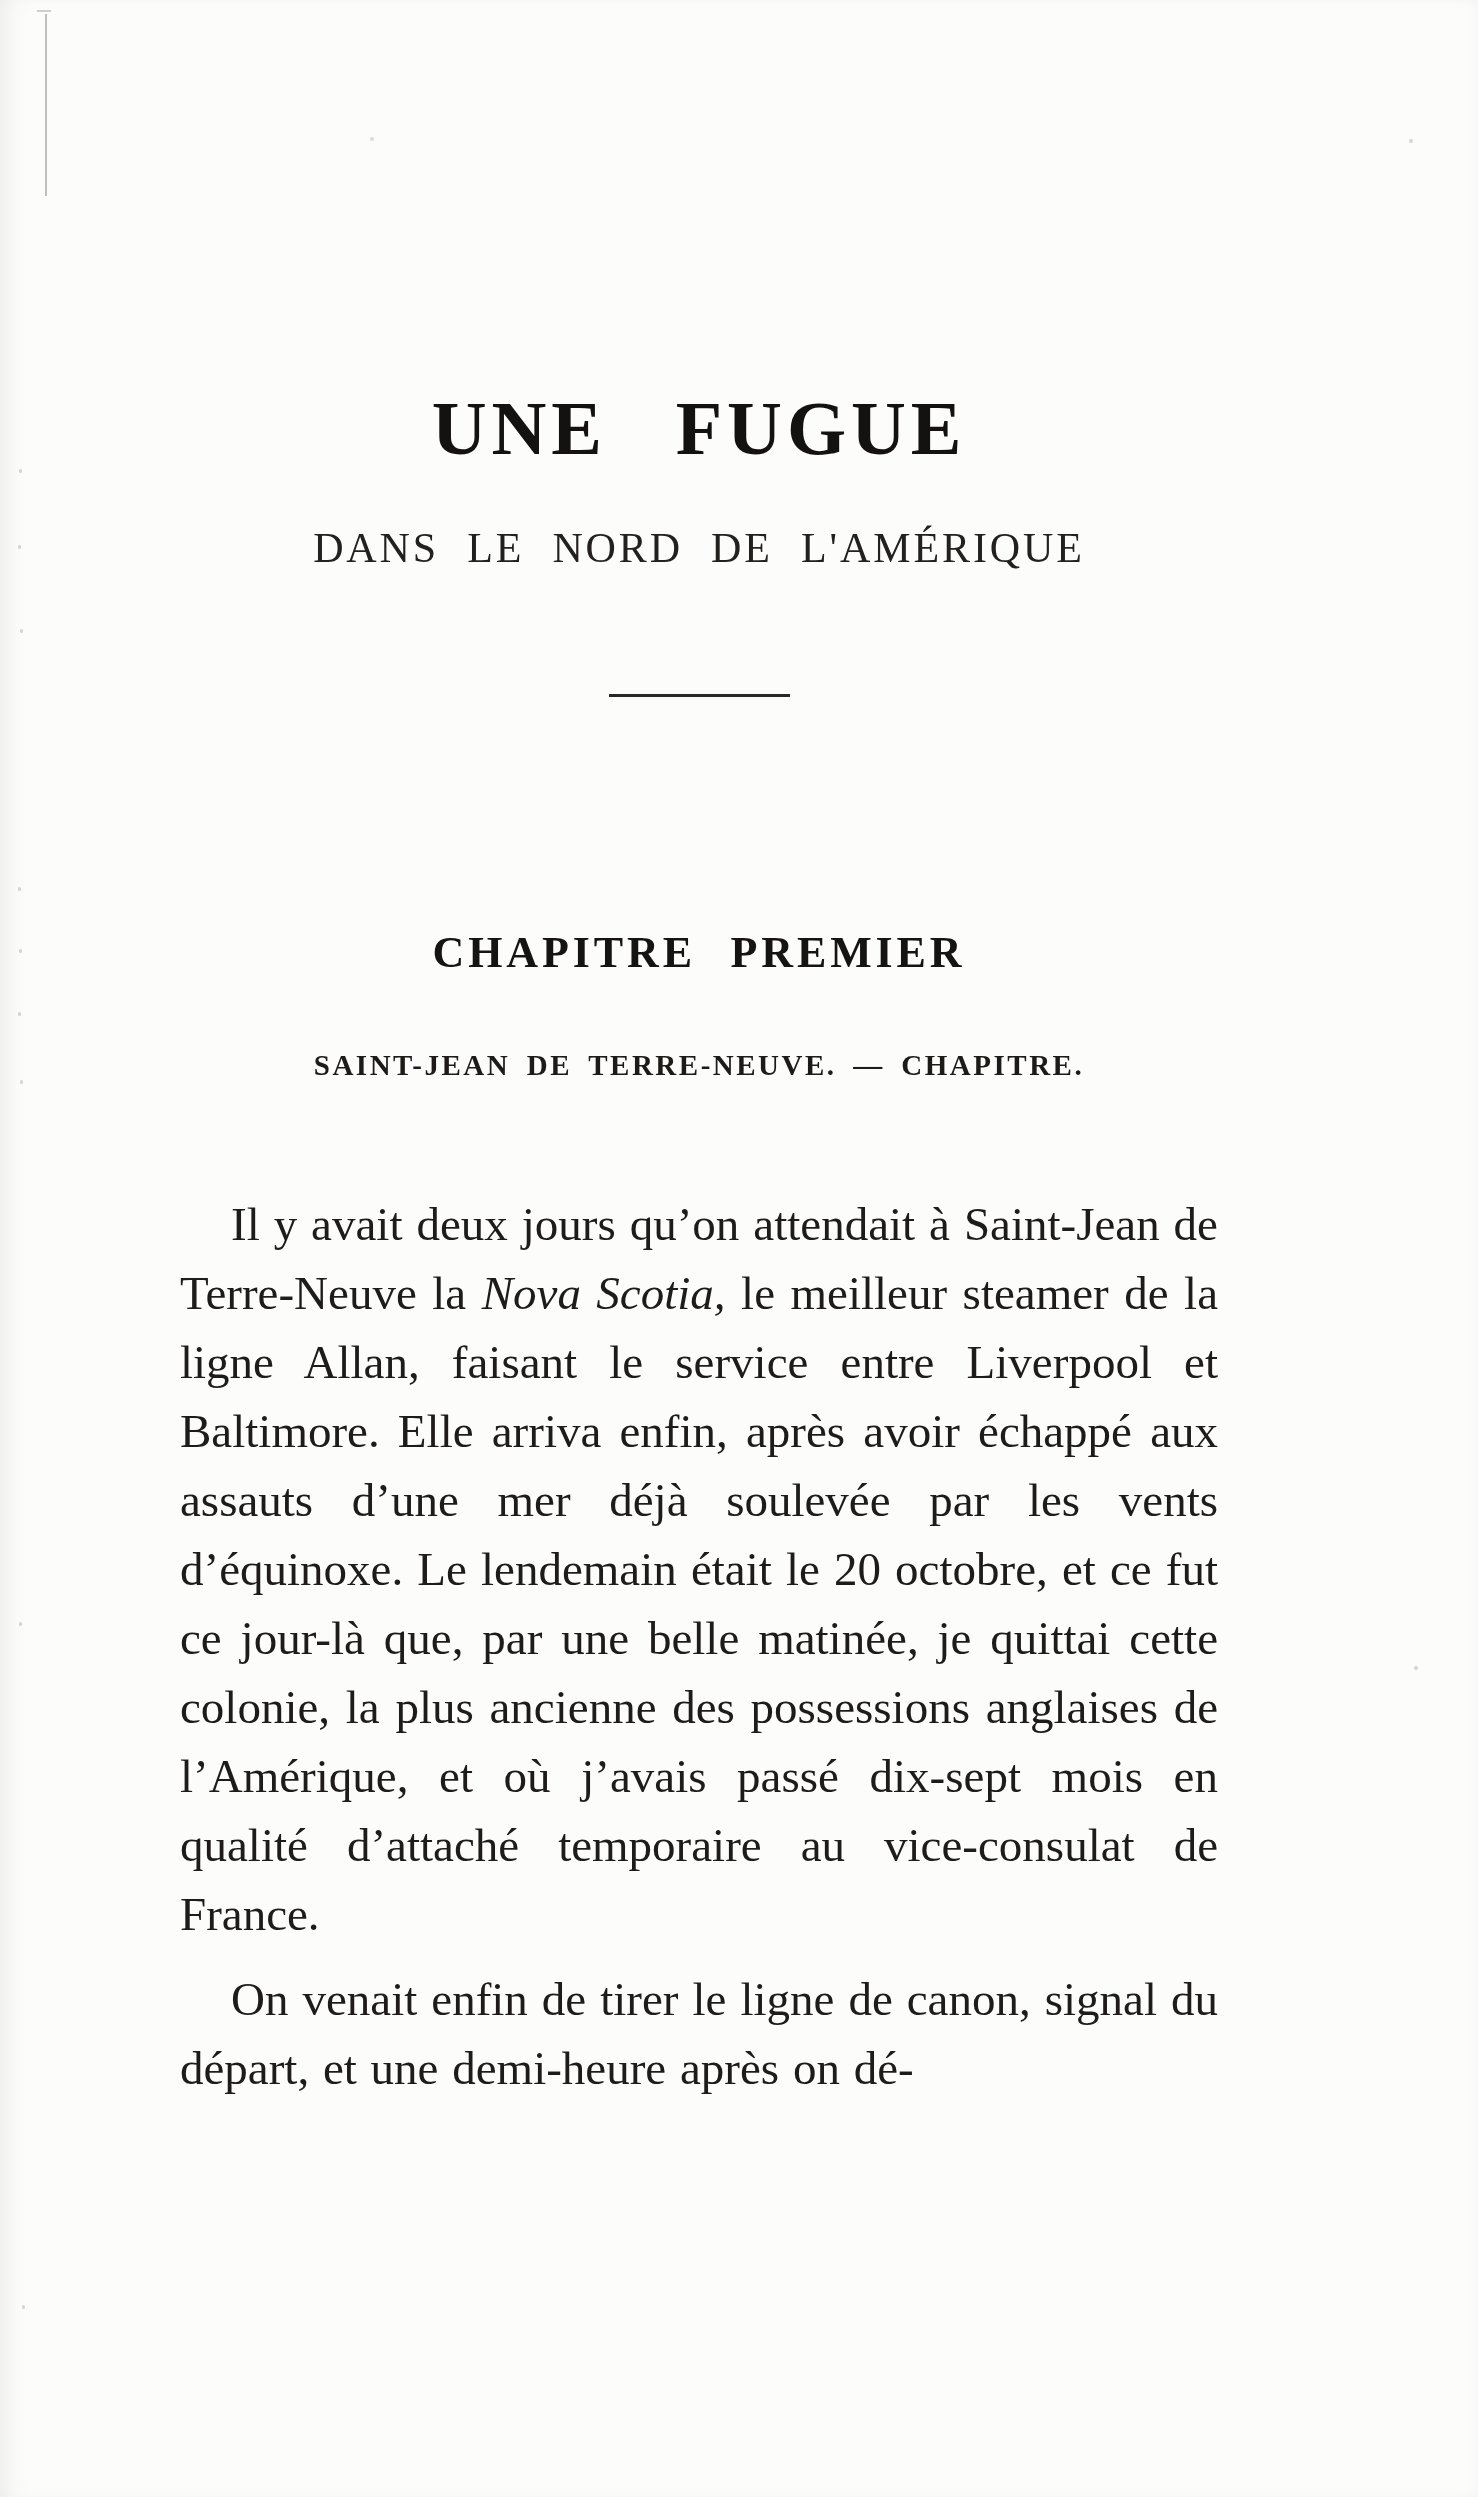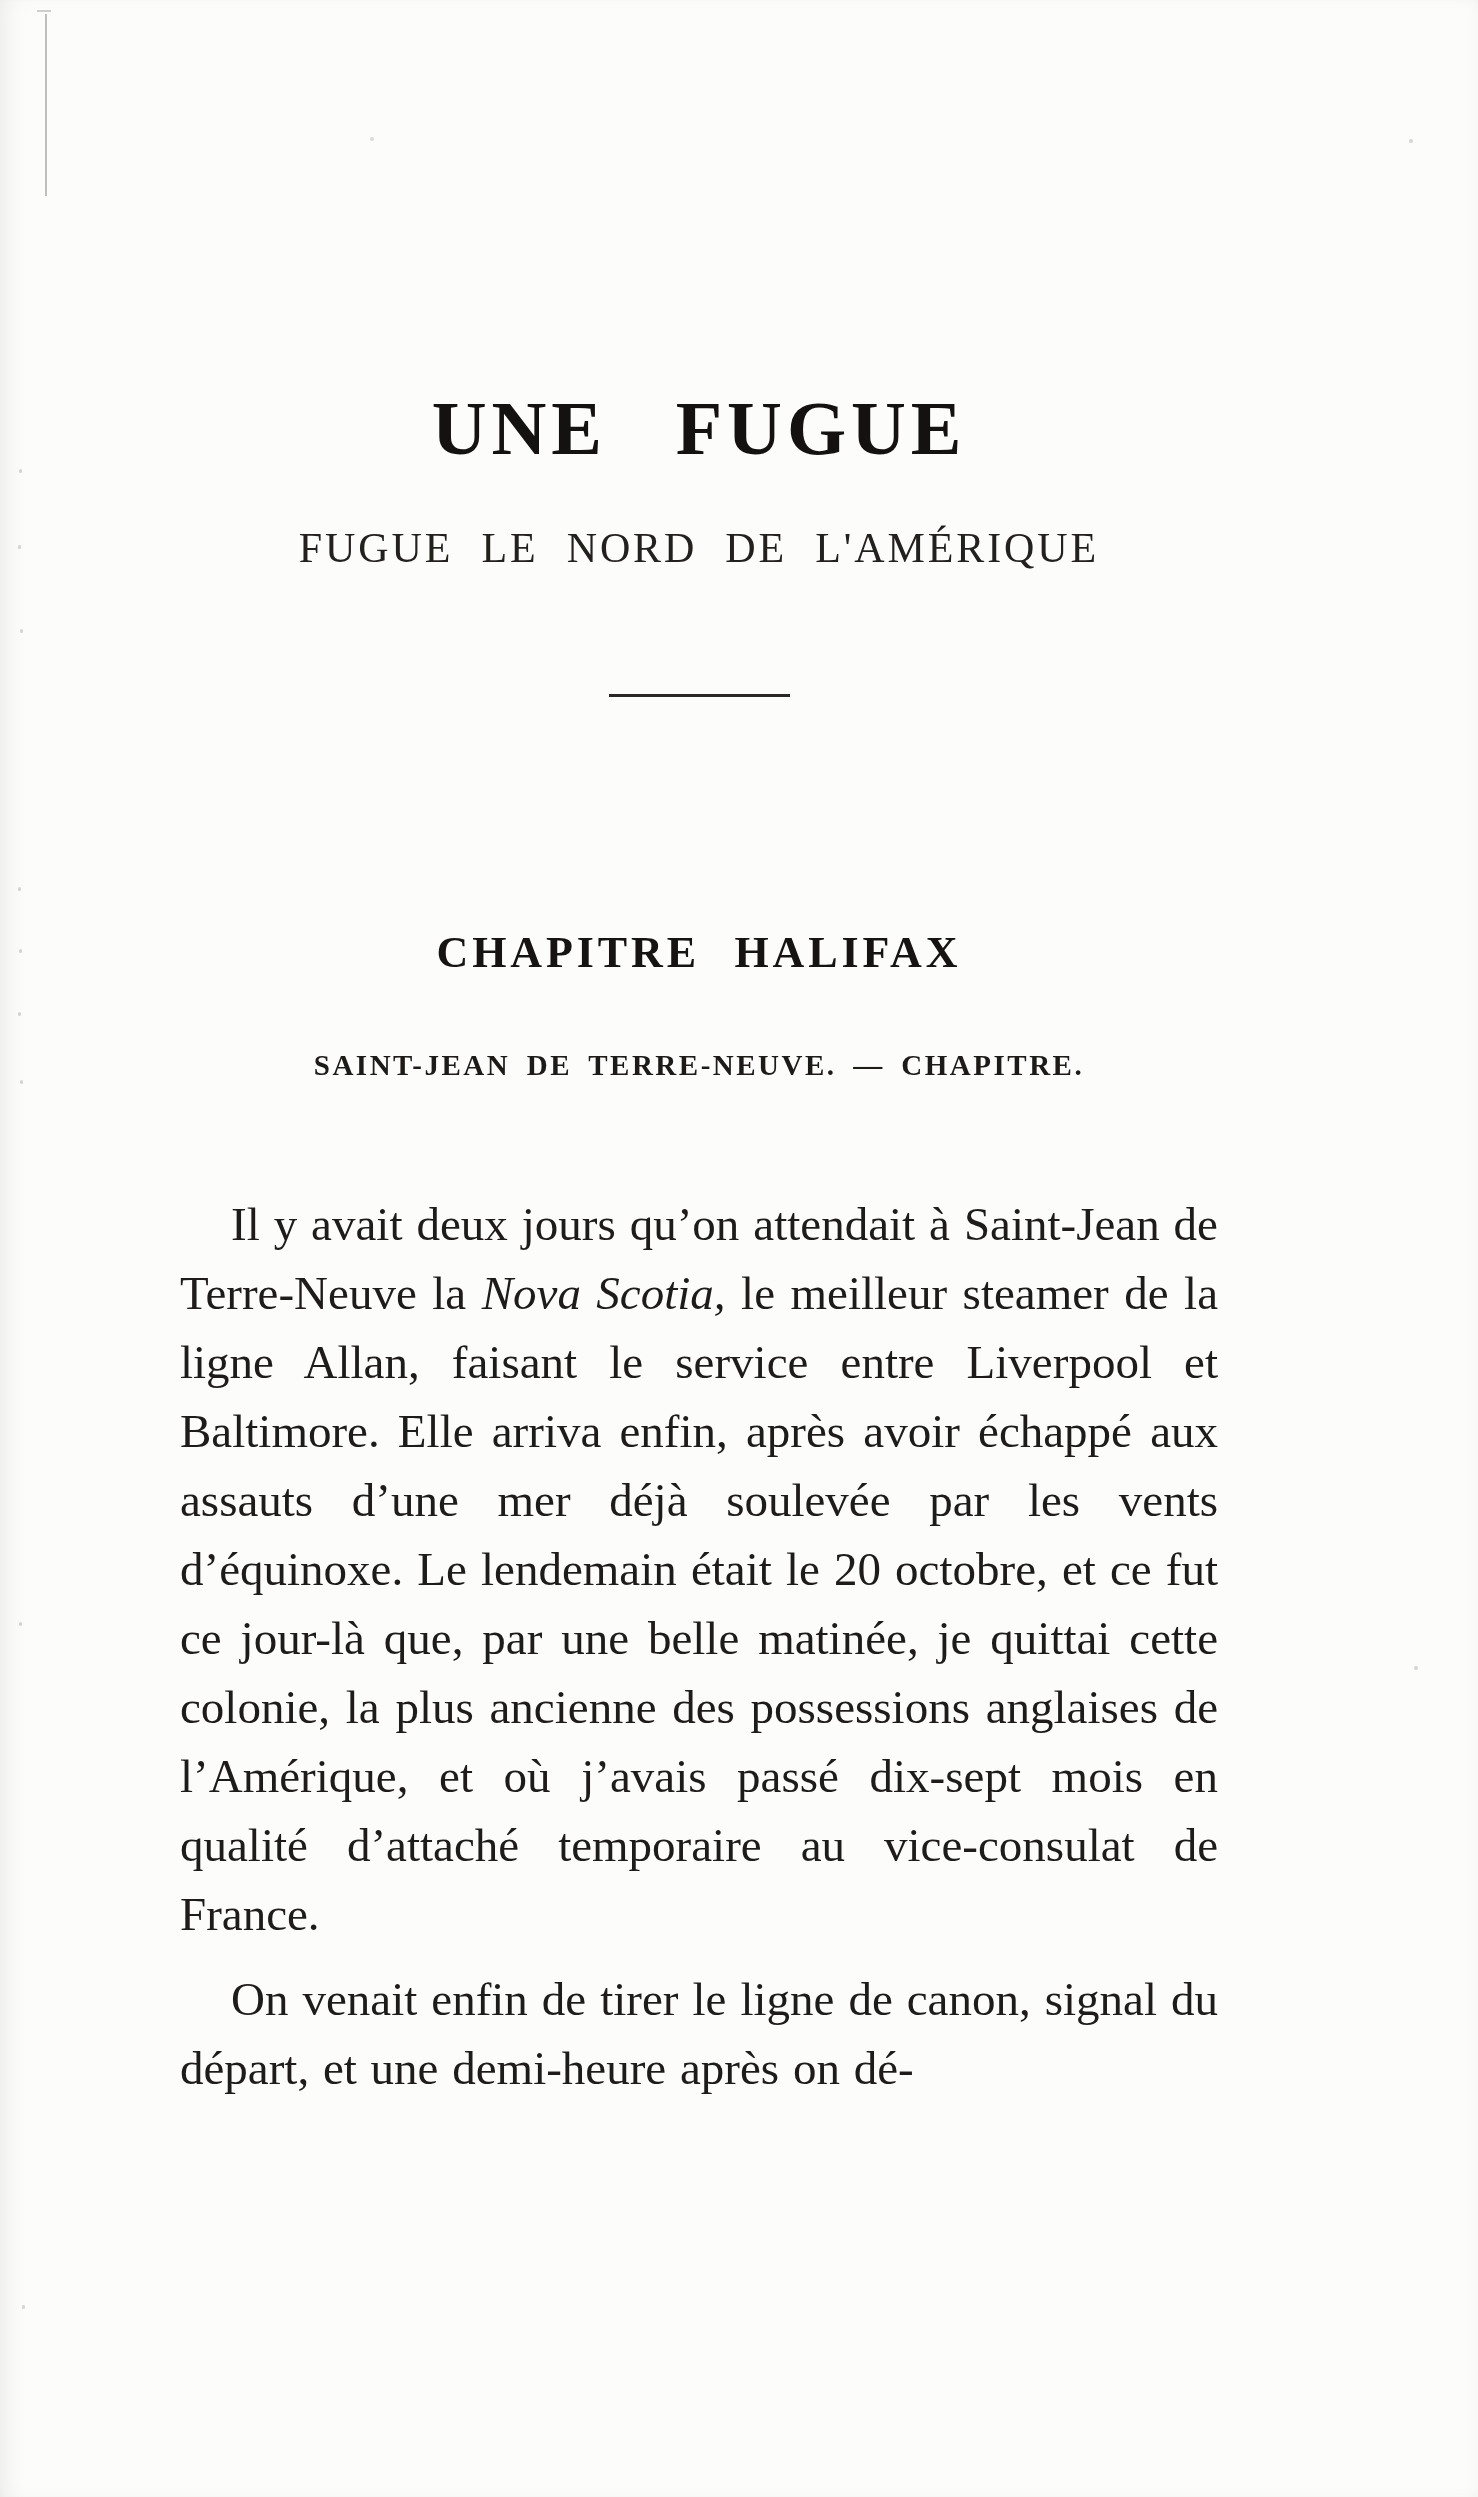--- a/index.html
+++ b/index.html
@@ -119,25 +119,25 @@
   <div class="dot d8"></div>
   <div class="dot d9"></div>
   <div class="dot d10"></div>
   <div class="dot d11"></div>
   <div class="dot d12"></div>
 
   <div class="content">
 
     <h1 class="title">UNE FUGUE</h1>
 
-    <h2 class="subtitle">FUGUE LE NORD DE L'AMÉRIQUE</h2>
+    <h2 class="subtitle">DANS LE NORD DE L'AMÉRIQUE</h2>
 
     <div class="rule"></div>
 
-    <h3 class="chapter-heading">CHAPITRE HALIFAX</h3>
+    <h3 class="chapter-heading">CHAPITRE PREMIER</h3>
 
     <h4 class="chapter-subtitle">SAINT-JEAN DE TERRE-NEUVE. — CHAPITRE.</h4>
 
     <div class="body-text">
 
       <p><span>Il y avait deux jours qu’on attendait à Saint-Jean de Terre-Neuve la </span><span class="italic">Nova Scotia,</span><span> le meilleur steamer de la ligne Allan, faisant le service entre Liverpool et Baltimore. Elle arriva enfin, après avoir échappé aux assauts d’une mer déjà soulevée par les vents d’équinoxe. Le lendemain était le 20 octobre, et ce fut ce jour-là que, par une belle matinée, je quittai cette colonie, la plus ancienne des possessions anglaises de l’Amérique, et où j’avais passé dix-sept mois en qualité d’attaché temporaire au vice-consulat de France.</span></p>
 
       <p><span>On venait enfin de tirer le ligne de canon, signal du départ, et une demi-heure après on dé-</span></p>
 
     </div>

